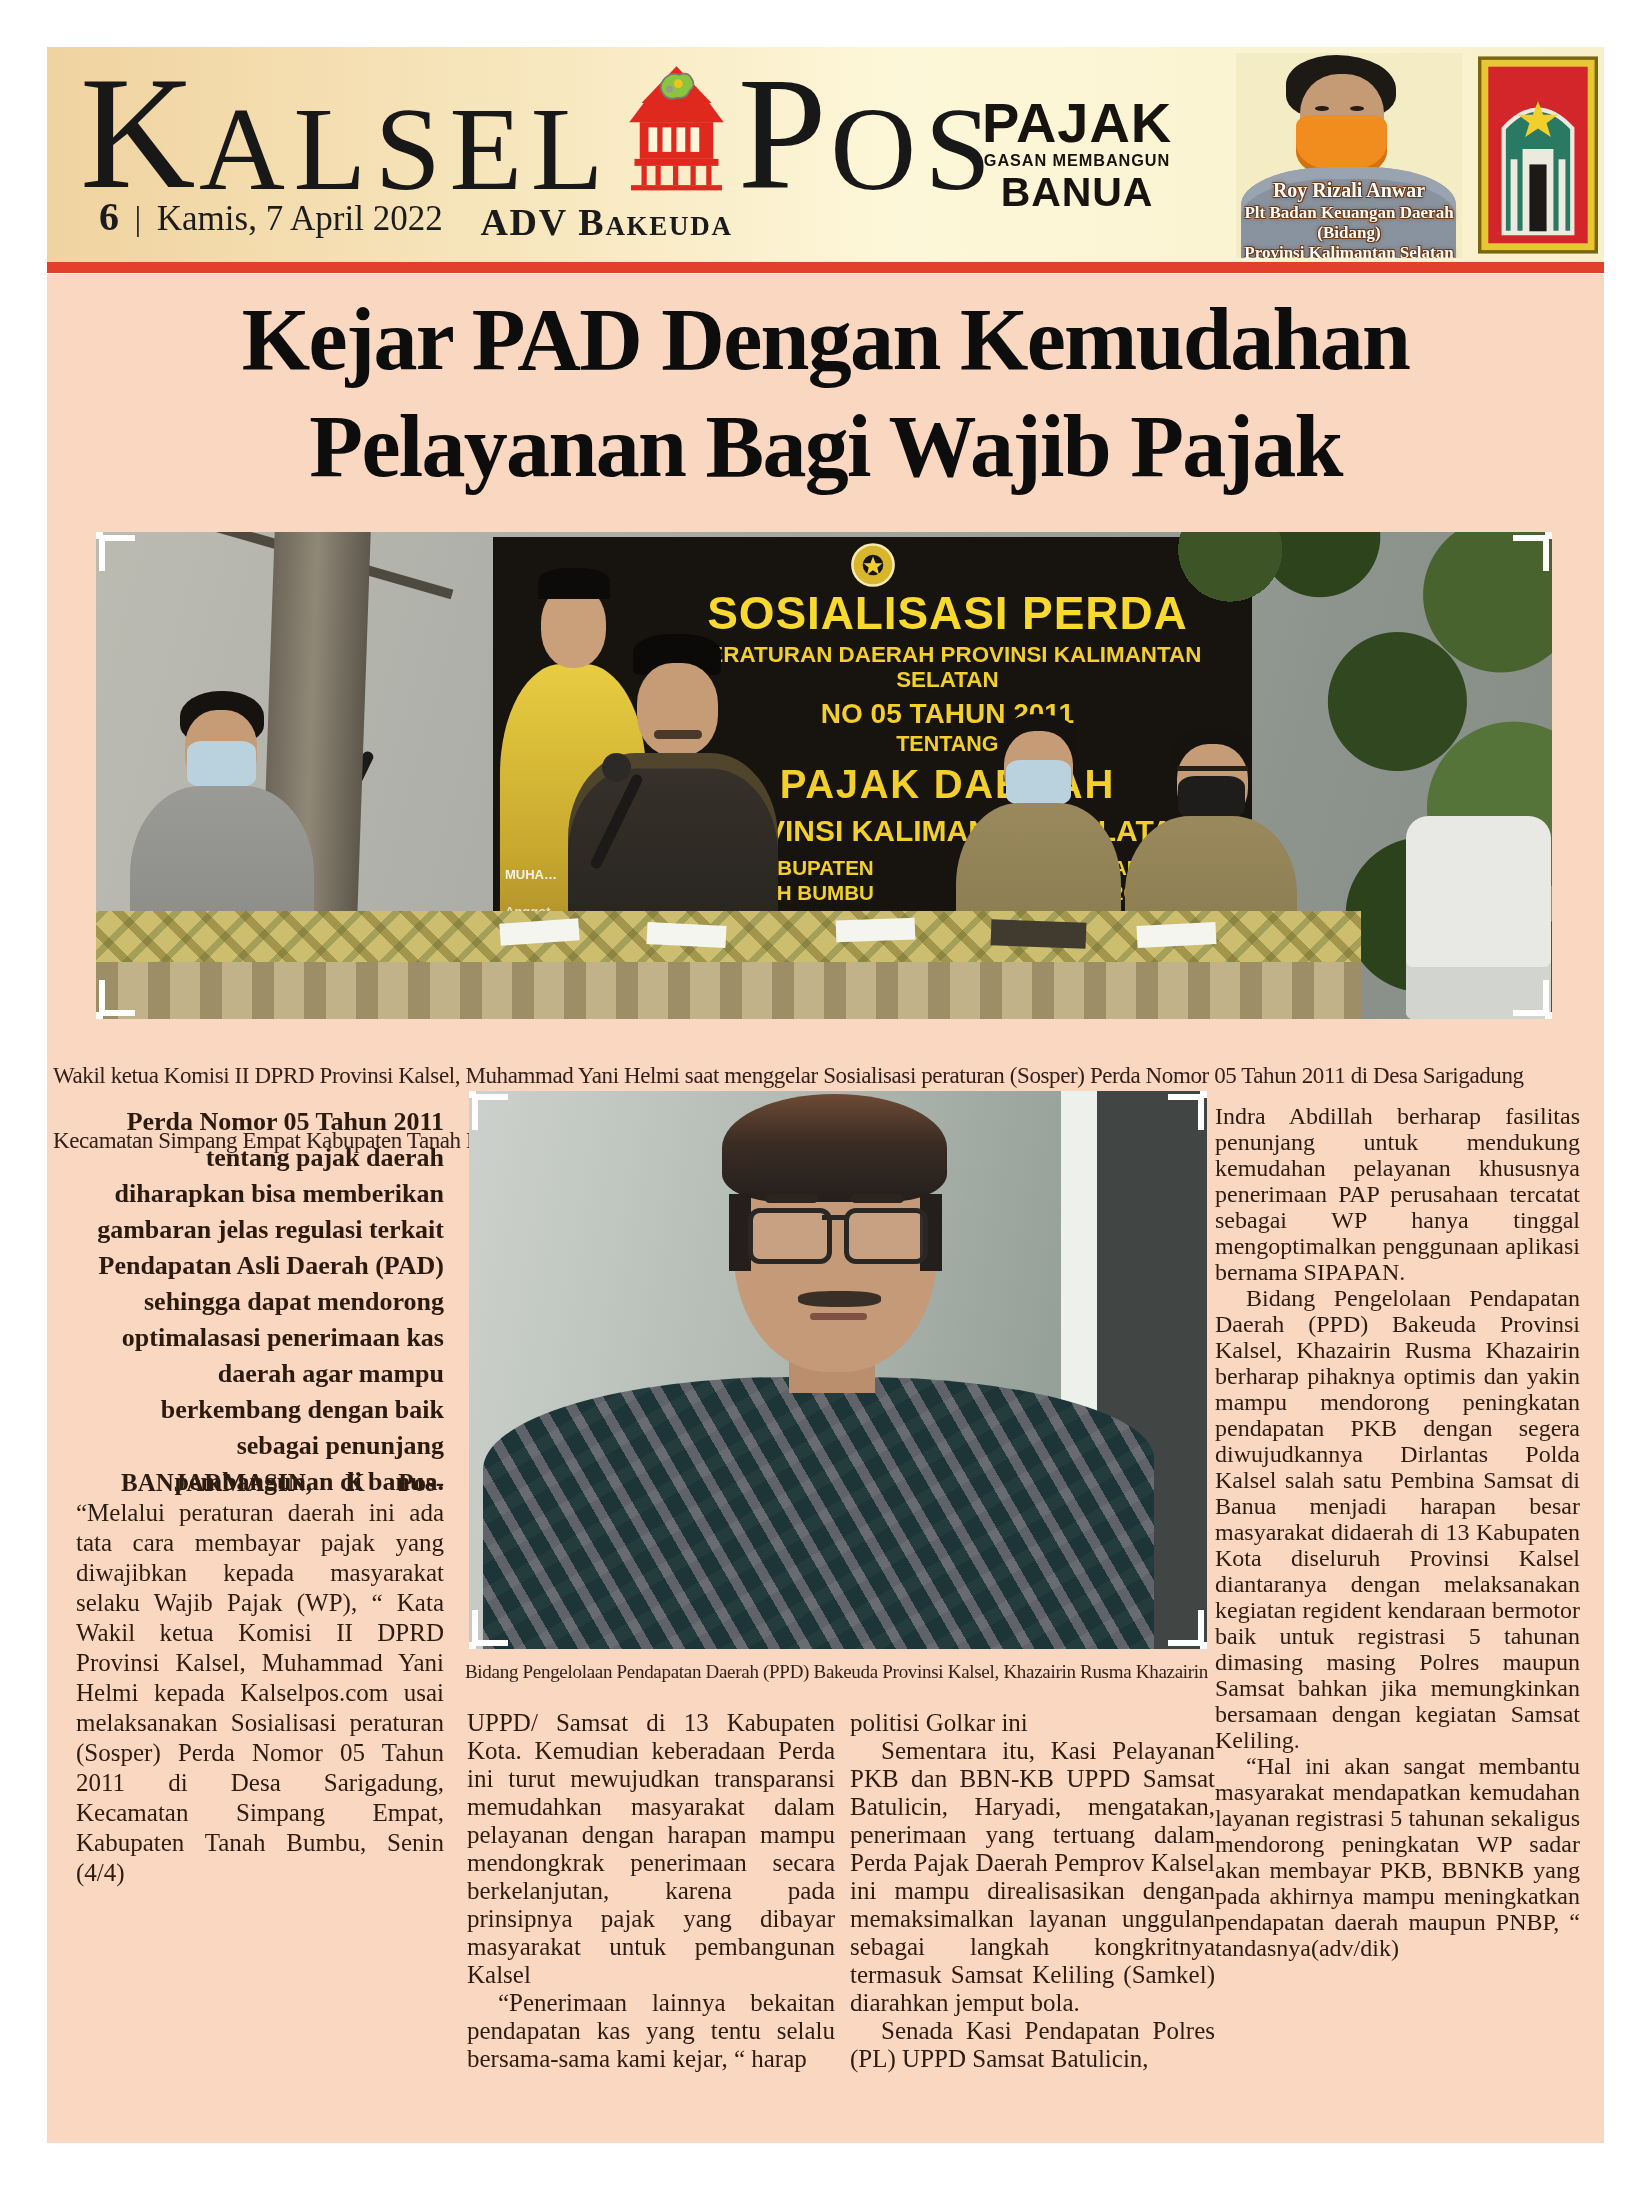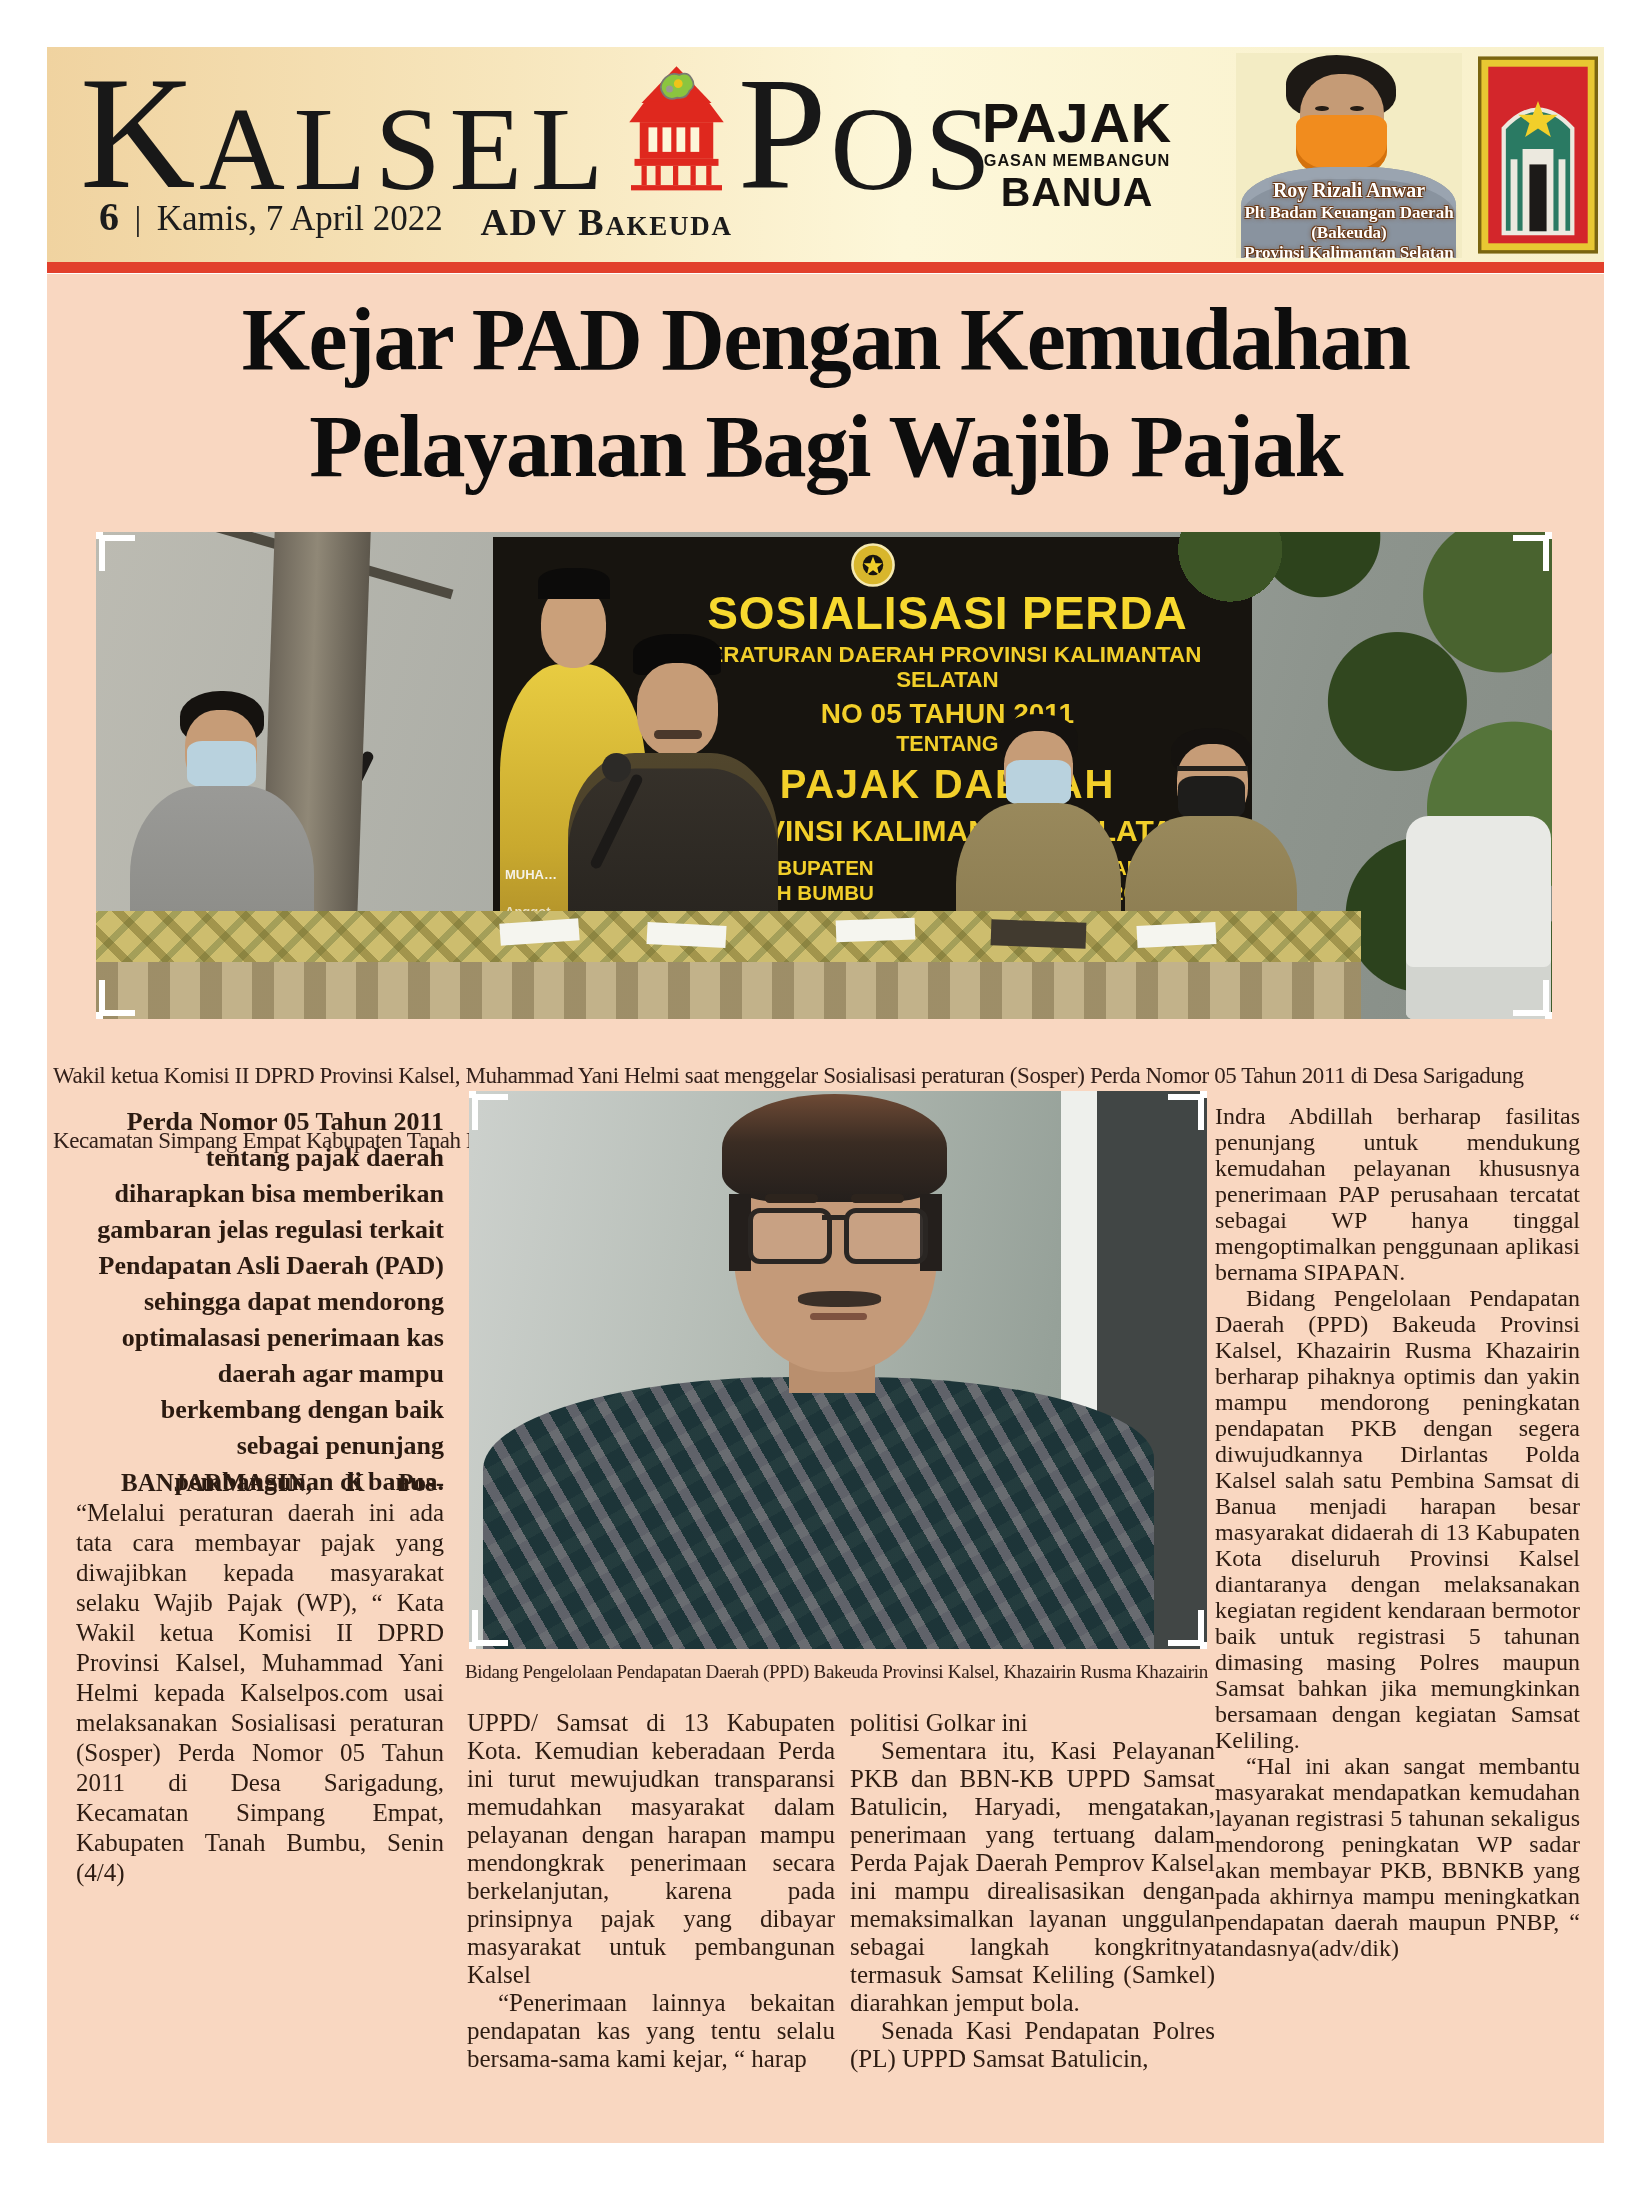--- a/index.html
+++ b/index.html
@@ -216,21 +216,21 @@
 
     <div class="photo-roy">
       <div class="roy-hair"></div>
       <div class="roy-face"></div>
       <div class="roy-eye" style="left:79px;top:53px;"></div>
       <div class="roy-eye" style="left:114px;top:53px;"></div>
       <div class="roy-mask"></div>
       <div class="roy-body"></div>
       <div class="roy-cap">
         <div class="c1">Roy Rizali Anwar</div>
-        <div class="c2">Plt Badan Keuangan Daerah (Bakeuda)</div>
+        <div class="c2">Plt Badan Keuangan Daerah (Bidang)</div>
         <div class="c3">Provinsi Kalimantan Selatan</div>
       </div>
     </div>
 
     <svg class="crest" viewBox="0 0 140 230">
       <rect x="2" y="2" width="136" height="226" fill="#e8c832" stroke="#7a6510" stroke-width="4"></rect>
       <rect x="12" y="12" width="116" height="206" fill="#d3262b"></rect>
       <path d="M30,206 L30,84 Q70,40 110,84 L110,206 Z" fill="#2a7a63" stroke="#ece9df" stroke-width="5"></path>
       <polygon points="70,52 76,68 93,68 80,78 85,94 70,84 55,94 60,78 47,68 64,68" fill="#f2cf2a"></polygon>
       <rect x="52" y="108" width="36" height="96" fill="#ece9df"></rect>

